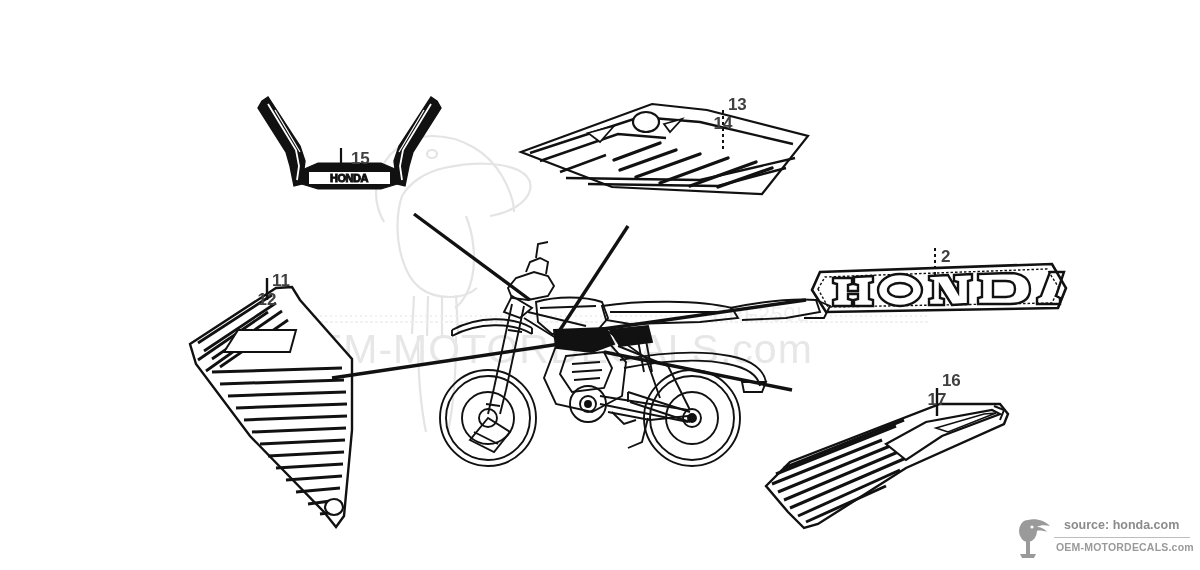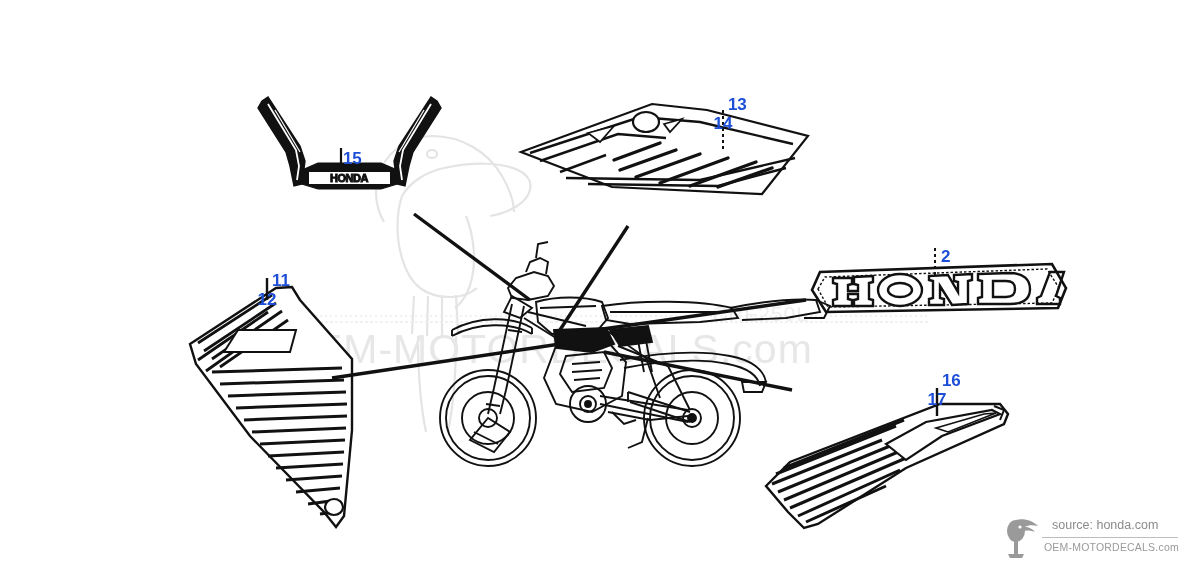--- a/index.html
+++ b/index.html
@@ -26,31 +26,32 @@
     left: 0;
     width: 1200px;
     height: 570px;
   }
   .callout {
     position: absolute;
     font-family: "Liberation Sans", sans-serif;
     font-weight: bold;
     font-size: 17px;
     line-height: 19px;
-    color: #1d4ed8;
+    color: #404040;
     letter-spacing: 0px;
     white-space: pre;
     text-align: center;
   }
   .footer {
     position: absolute;
-    right: 20px;
+    right: 8px;
     bottom: 6px;
     width: 184px;
     height: 54px;
+    font-weight: bold;
   }
   .footer-source {
     position: absolute;
     left: 56px;
     top: 8px;
     font-size: 12.5px;
     color: #8b8b8b;
     font-family: "Liberation Sans", sans-serif;
     white-space: nowrap;
   }
@@ -324,21 +325,21 @@
       <line x1="937" y1="388" x2="937" y2="416" stroke-width="2.4"></line>
 
       <line x1="414" y1="214" x2="530" y2="300" stroke-width="3.4"></line>
       <line x1="628" y1="226" x2="556" y2="336" stroke-width="3.4"></line>
       <line x1="332" y1="378" x2="560" y2="344" stroke-width="3.4"></line>
       <line x1="806" y1="300" x2="596" y2="330" stroke-width="3.4"></line>
       <line x1="792" y1="390" x2="604" y2="352" stroke-width="3.4"></line>
     </g>
   </svg>
 
-  <div class="callout" style="left:324px; top:130px; width:28px;">
+  <div class="callout" style="left:332px; top:130px; width:28px;">
     <span>15</span>
   </div>
 
   <div class="callout" style="left:709px; top:76px; width:28px;">
     <span>13
 14</span>
   </div>
 
   <div class="callout" style="left:922px; top:228px; width:26px;">
     <span>2</span>

